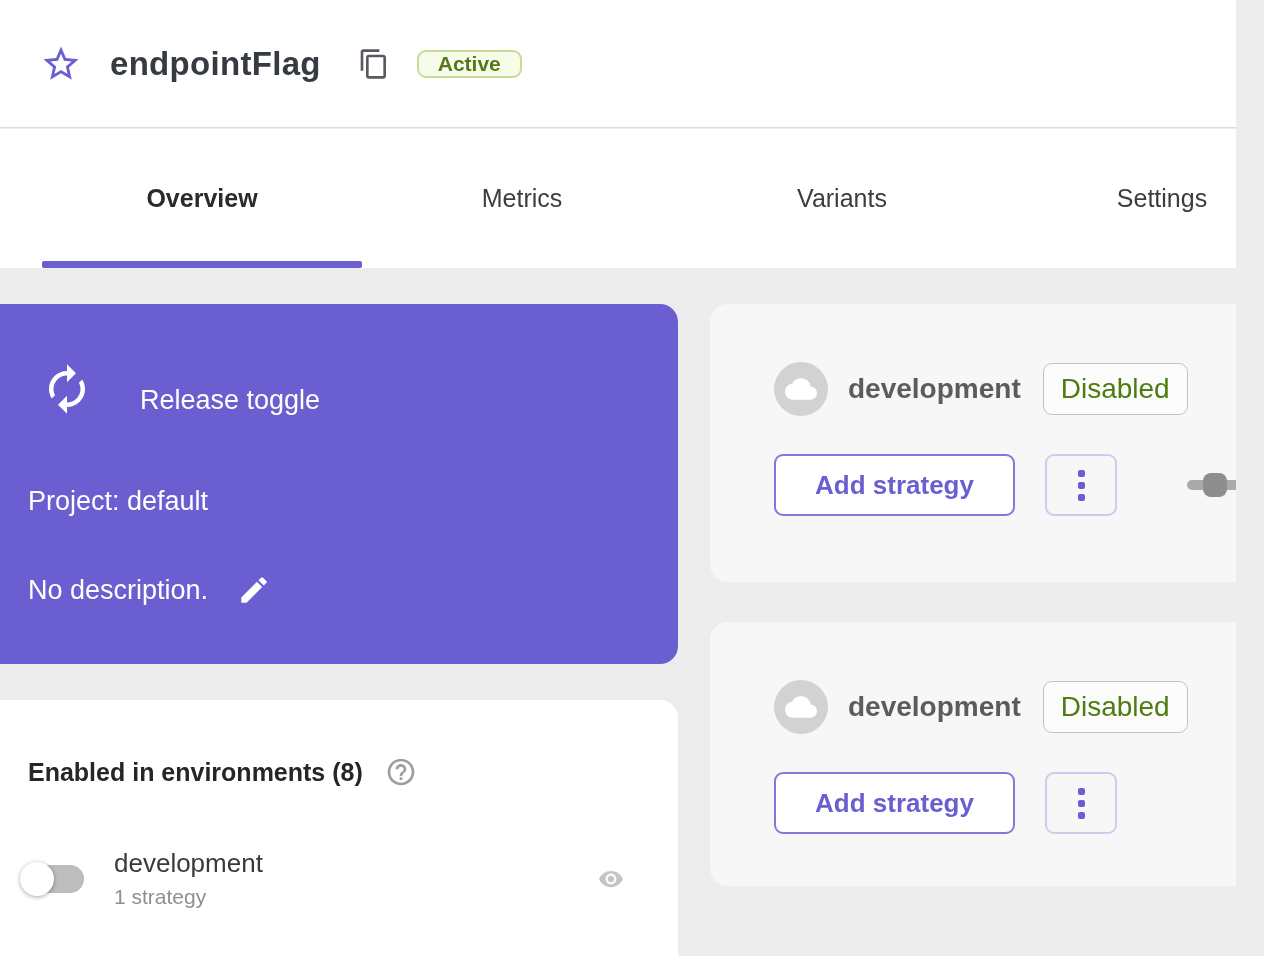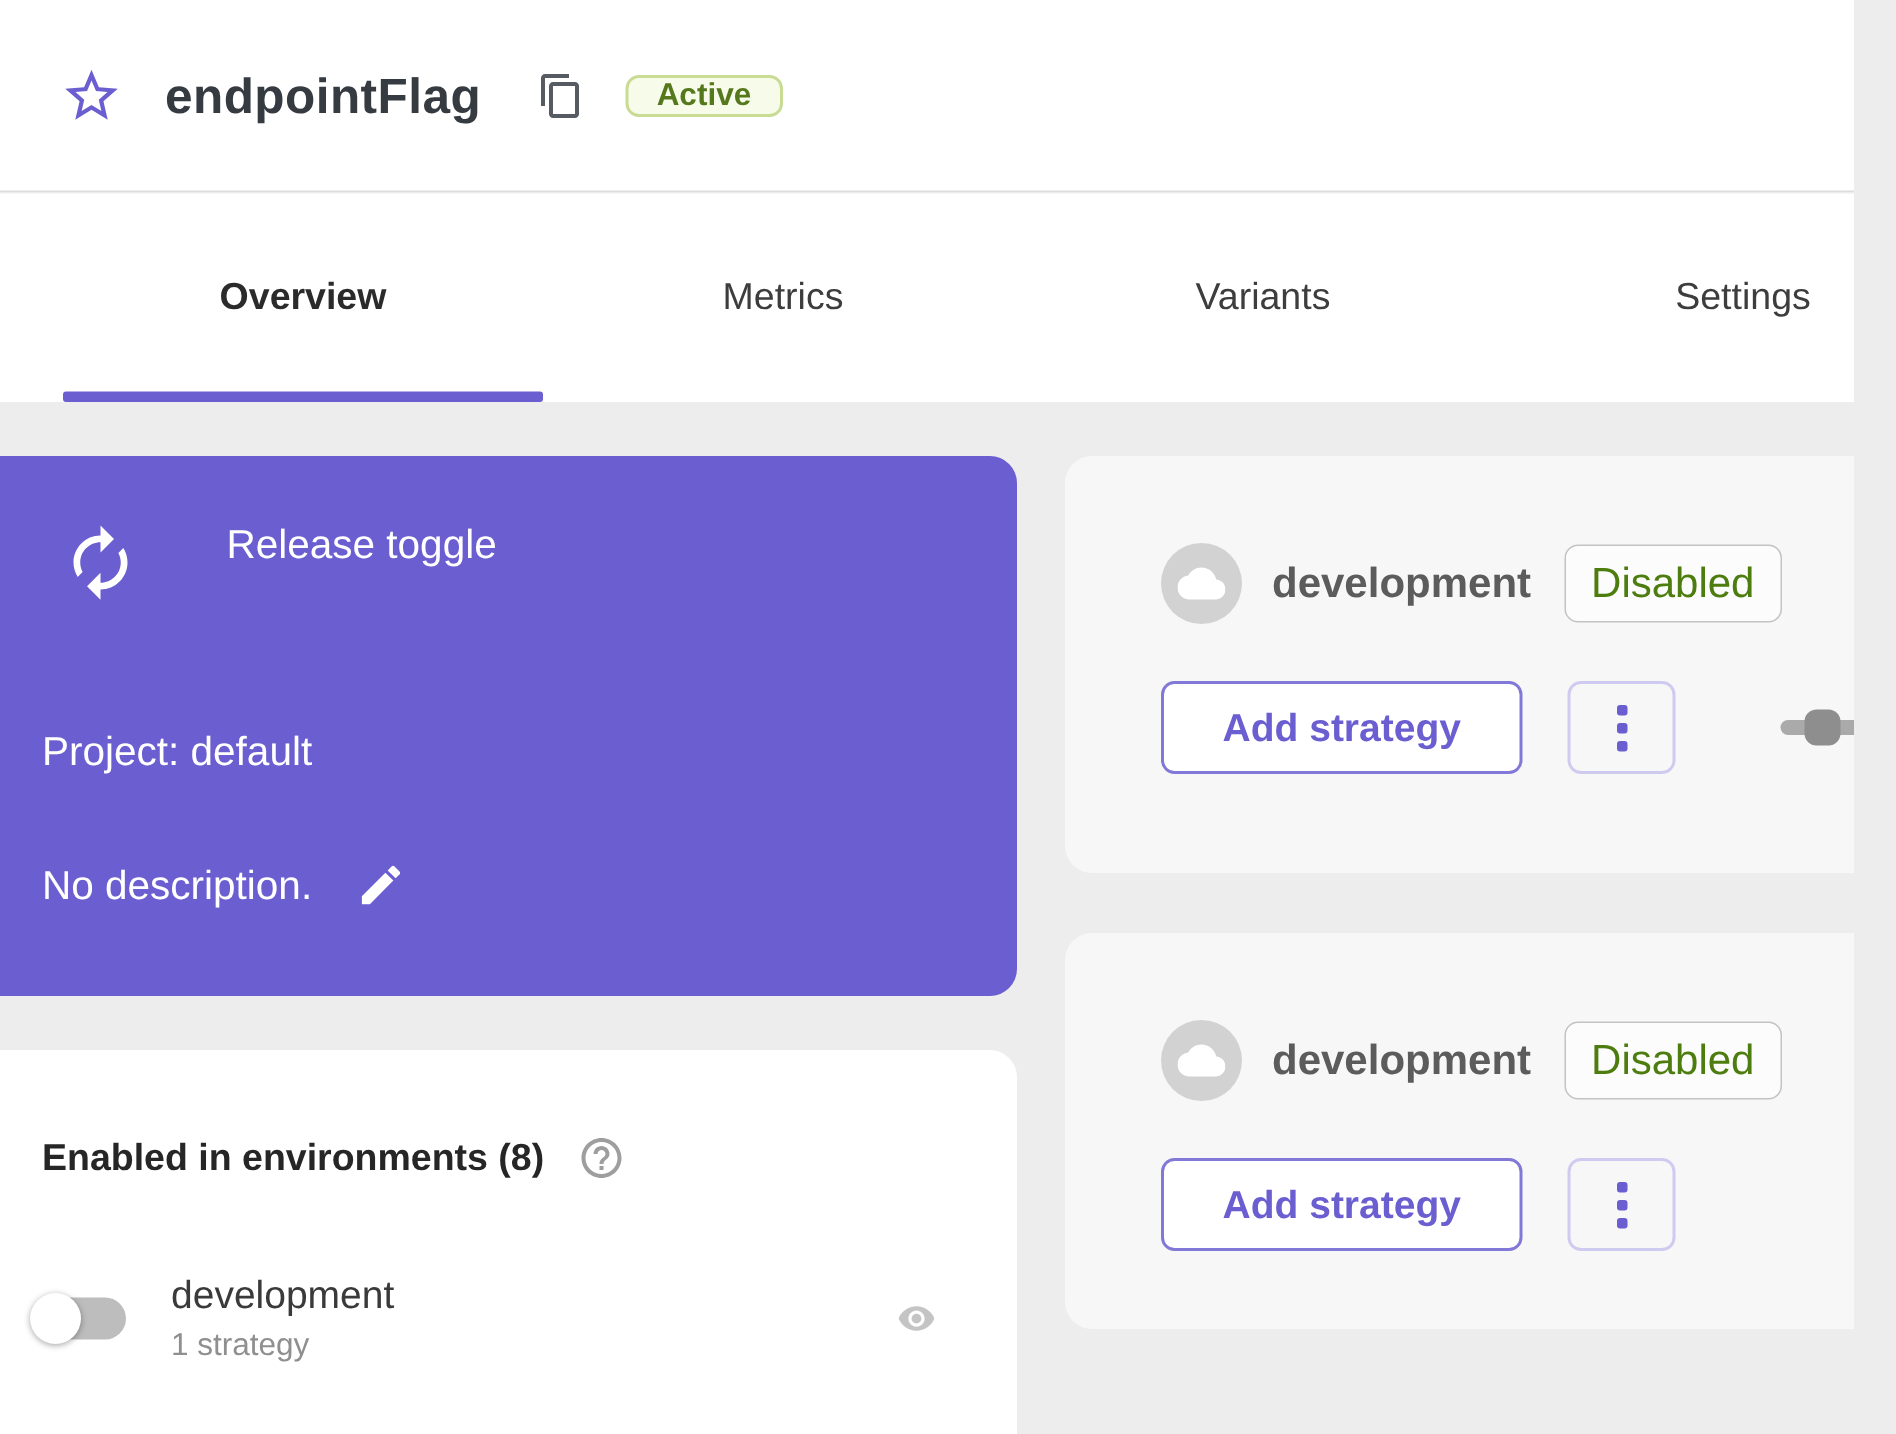--- a/index.html
+++ b/index.html
@@ -75,21 +75,21 @@
 
   
   .purple-card {
     position: absolute;
     left: 0; top: 36px;
     width: 678px; height: 360px;
     background: #6a5ed0;
     border-radius: 0 18px 18px 0;
     color: #ffffff;
   }
-  .pc-type-row { position: absolute; left: 40px; top: 44px; display: flex; align-items: flex-start; gap: 11px; }
+  .pc-type-row { position: absolute; left: 40px; top: 58px; display: flex; align-items: flex-end; }
   .pc-type-label { margin-left: 46px; font-size: 27px; }
   .pc-project { position: absolute; left: 28px; top: 182px; font-size: 27px; }
   .pc-desc-row { position: absolute; left: 28px; top: 268px; display: flex; align-items: center; }
   .pc-desc { font-size: 27px; }
   .edit-btn { margin-left: 28px; width: 36px; height: 36px; display: flex; align-items: center; justify-content: center; cursor: pointer; }
 
   
   .left-panel {
     position: absolute;
     left: 0; top: 432px;

